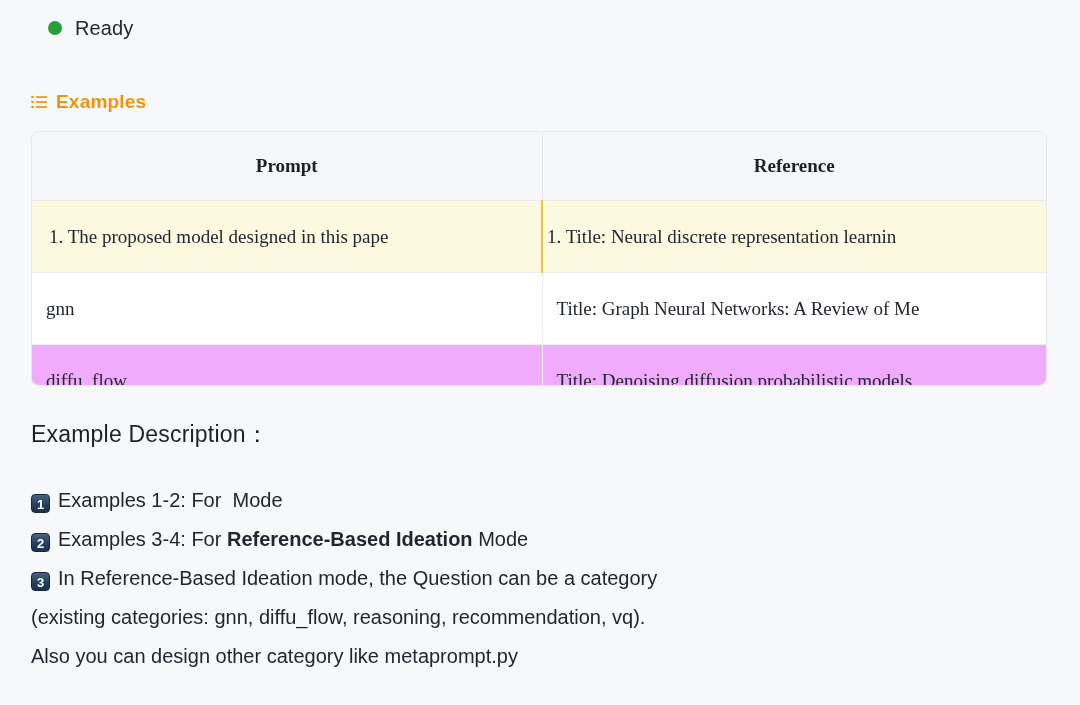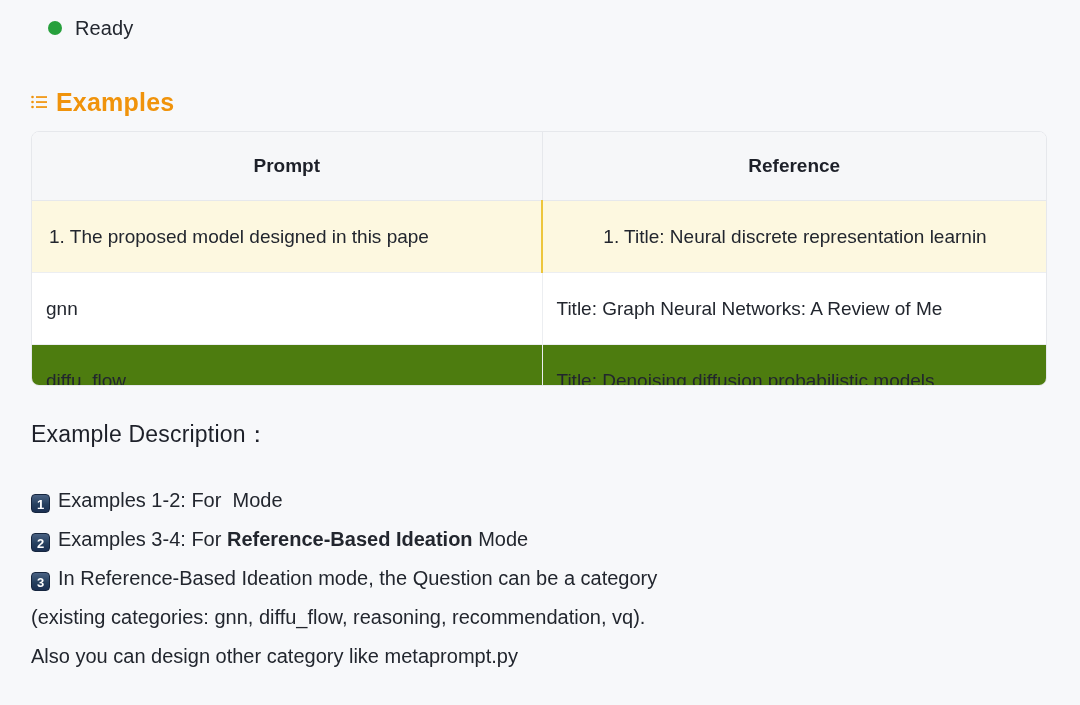--- a/index.html
+++ b/index.html
@@ -51,21 +51,21 @@
     height: 26px;
     cursor: pointer;
   }
   .list-icon {
     width: 16px;
     height: 14px;
     flex: none;
     display: block;
   }
   .examples-label {
-    font-size: 25px;
+    font-size: 19px;
     font-weight: bold;
     color: #f0930b;
     letter-spacing: 0.2px;
   }
 
   
   .table-card {
     position: absolute;
     left: 31px;
     top: 131px;
@@ -74,20 +74,21 @@
     background: #ffffff;
     border: 1px solid #e6e8ec;
     border-radius: 8px;
     overflow: hidden;
     box-sizing: border-box;
   }
   table.ex-table {
     width: 100%;
     border-collapse: collapse;
     table-layout: fixed;
+    font-family: Liberation Serif, serif;
   }
   table.ex-table col.c-prompt { width: 510px; }
   table.ex-table col.c-ref    { width: 504px; }
 
   table.ex-table th {
     background: #f6f7f9;
     height: 68px;
     font-size: 19px;
     font-weight: bold;
     color: #1d2029;
@@ -116,24 +117,24 @@
     text-align: left;
   }
 
   
   tr.row-selected td { background: #fdf8e0; }
   tr.row-selected td.cell-prompt {
     text-align: left;
     padding-left: 17px;
     border-right: 2px solid #edc63c;
   }
-  tr.row-selected td.cell-ref { padding-left: 15px; text-align: center; }
+  tr.row-selected td.cell-ref { padding-left: 4px; }
 
   tr.row-plain td   { background: #ffffff; }
-  tr.row-striped td { background: #4d7c0f; }
+  tr.row-striped td { background: #f0abfc; }
   tr.row-last td    { border-bottom: none; }
 
   
   .desc-title {
     position: absolute;
     left: 31px;
     top: 419px;
     font-size: 23px;
     font-weight: normal;
     color: #1d2029;

